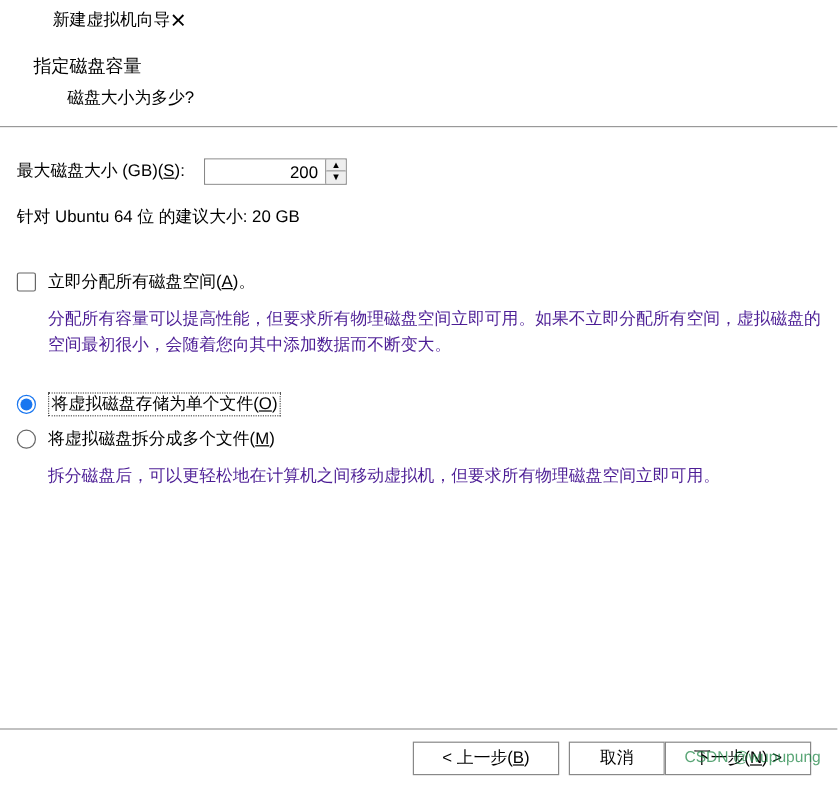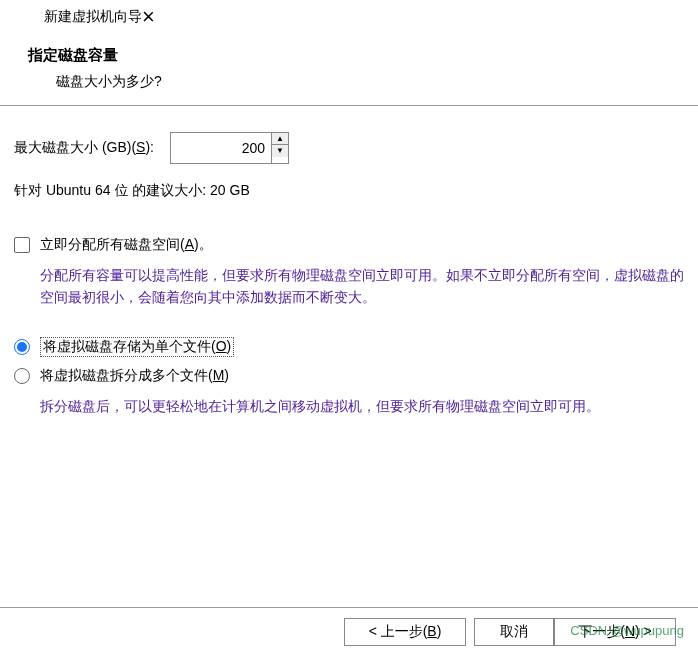--- a/index.html
+++ b/index.html
@@ -22,42 +22,42 @@
     .close-x {
       font-size: 22px;
       cursor: pointer;
       line-height: 1;
     }
     .header-area {
       padding: 12px 20px 14px 28px;
       border-bottom: 1px solid #999;
     }
     .header-title {
-      font-weight: bold;
+      font-weight: normal;
       font-size: 15px;
       margin-bottom: 8px;
     }
     .header-sub {
       font-size: 14px;
       margin-left: 28px;
     }
     .content {
       padding: 26px 14px 0 14px;
     }
     .row-disk-size {
       display: flex;
       align-items: center;
       margin-bottom: 18px;
     }
     .disk-size-label { margin-right: 16px; }
     .spinner-wrap {
       display: flex;
       align-items: stretch;
       border: 1px solid #888;
-      height: 32px;
+      height: 22px;
     }
     .spinner-input {
       width: 100px;
       text-align: right;
       padding-right: 6px;
       border: none;
       outline: none;
       font-size: 14px;
     }
     .spinner-btns {

